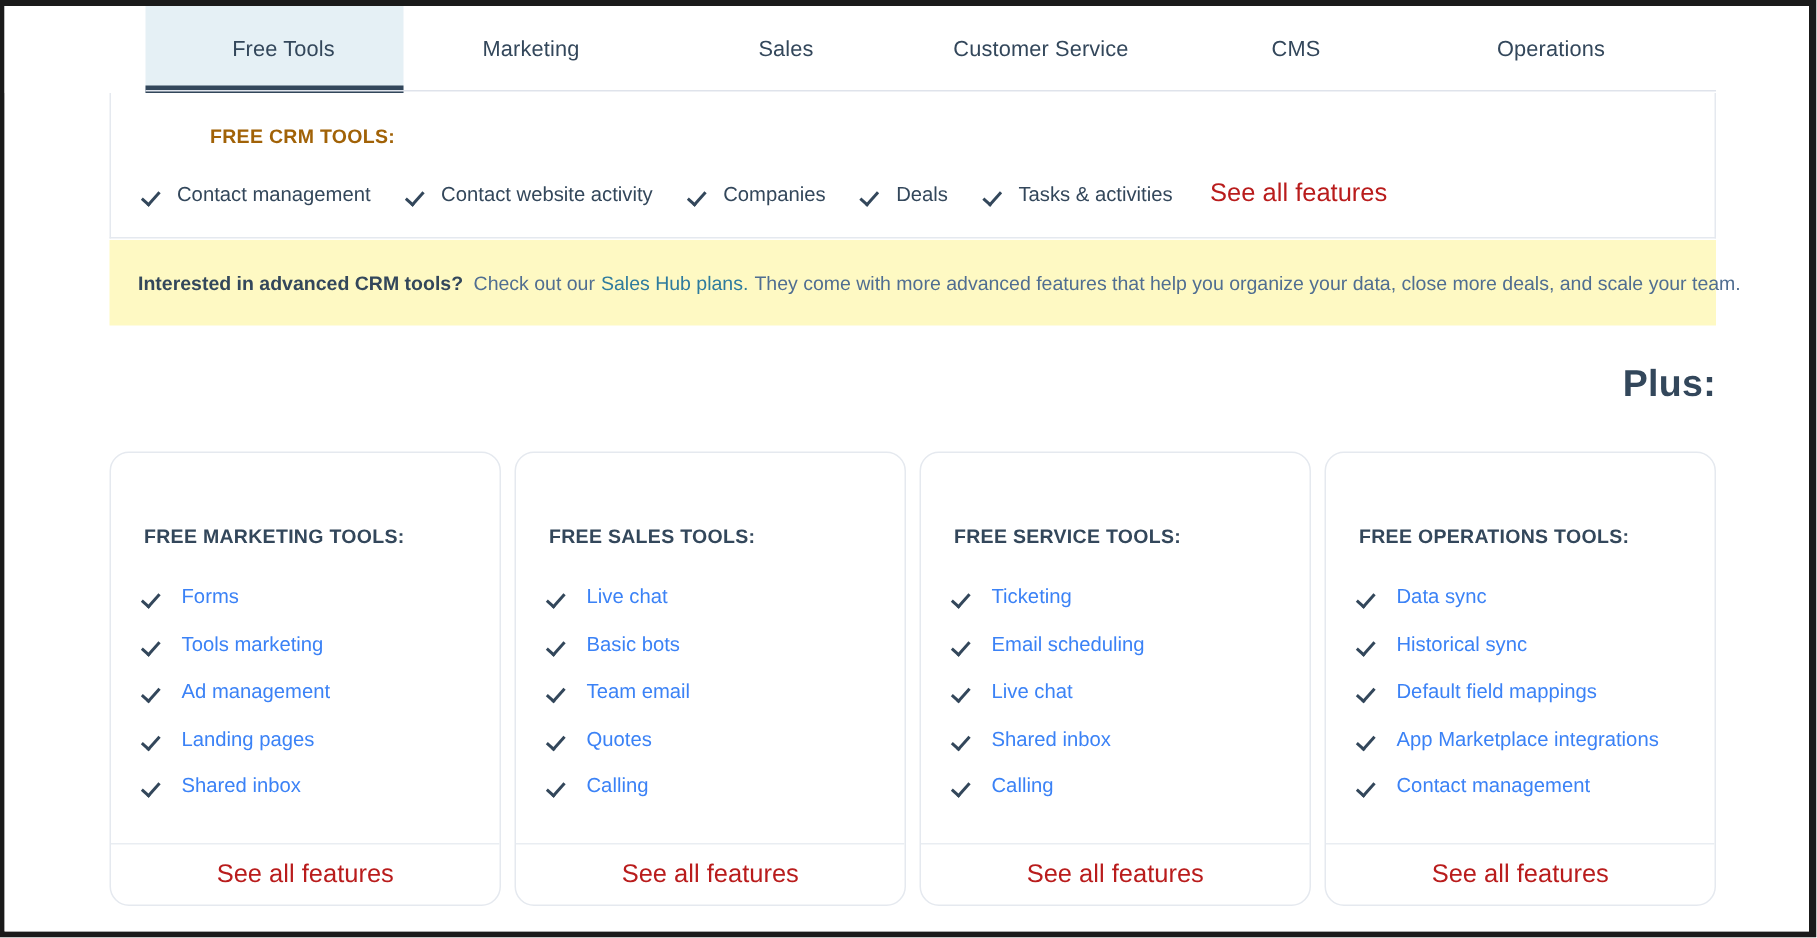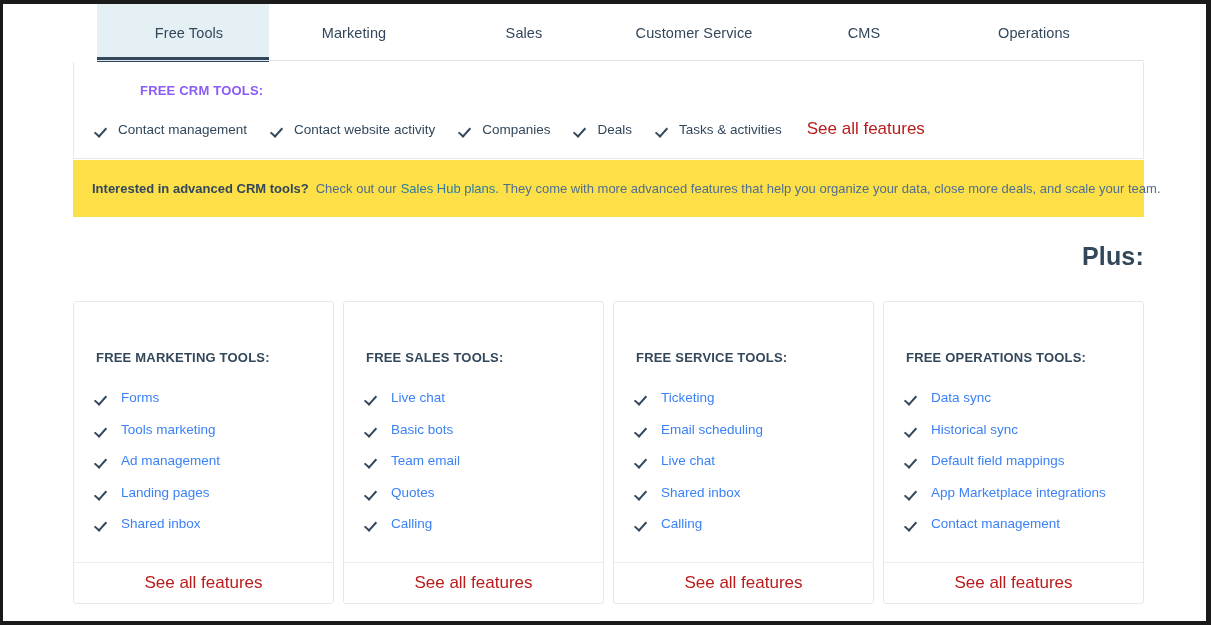--- a/index.html
+++ b/index.html
@@ -89,21 +89,21 @@
     background: #ffffff;
     border-left: 1px solid #e5e9ef;
     border-right: 1px solid #e5e9ef;
     border-bottom: 1px solid #e5e9ef;
   }
   .crm-title {
     position: absolute;
     left: 22px; top: 21px;
     font-size: 13px;
     font-weight: bold;
-    color: #8b5cf6;
+    color: #a16207;
     letter-spacing: .2px;
     padding-left: 44px;
   }
   .crm-list {
     position: absolute;
     left: 22px; top: 57px;
     display: flex;
     align-items: center;
     white-space: nowrap;
   }
@@ -140,21 +140,21 @@
     cursor: pointer;
     text-decoration: none;
   }
 
   
   .cta-banner {
     position: absolute;
     left: 70px; top: 156px;
     width: 1071px;
     height: 57px;
-    background: #fde047;
+    background: #fef9c3;
     display: flex;
     align-items: center;
     padding-left: 19px;
     font-size: 13px;
     color: #33475b;
     white-space: nowrap;
   }
   .cta-strong { font-weight: bold; color: #33475b; }
   .cta-text { color: #506e91; }
   .cta-link { color: #2e7b9e; cursor: pointer; }
@@ -178,21 +178,21 @@
     width: 1071px;
     height: 303px;
     display: flex;
     justify-content: space-between;
   }
   .card {
     width: 261px;
     height: 303px;
     background: #ffffff;
     border: 1px solid #e5e9ef;
-    border-radius: 3px;
+    border-radius: 13px;
     position: relative;
     display: flex;
     flex-direction: column;
   }
   .card-body {
     flex: 1 1 auto;
     padding: 48px 0 0 22px;
   }
   .card-title {
     font-size: 13px;

